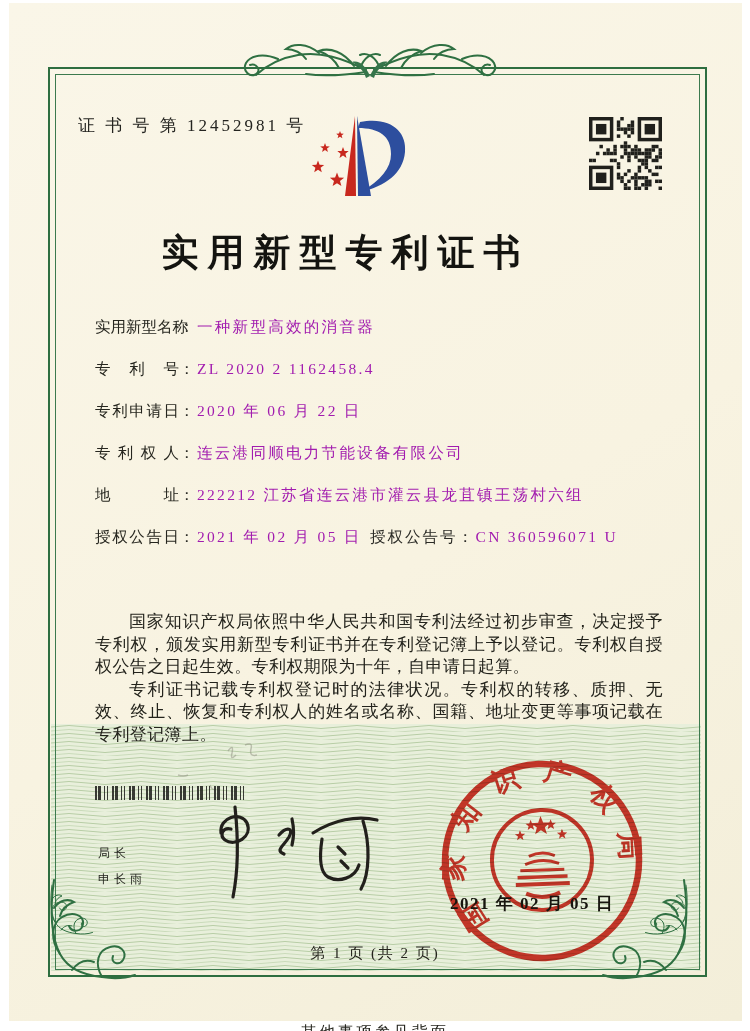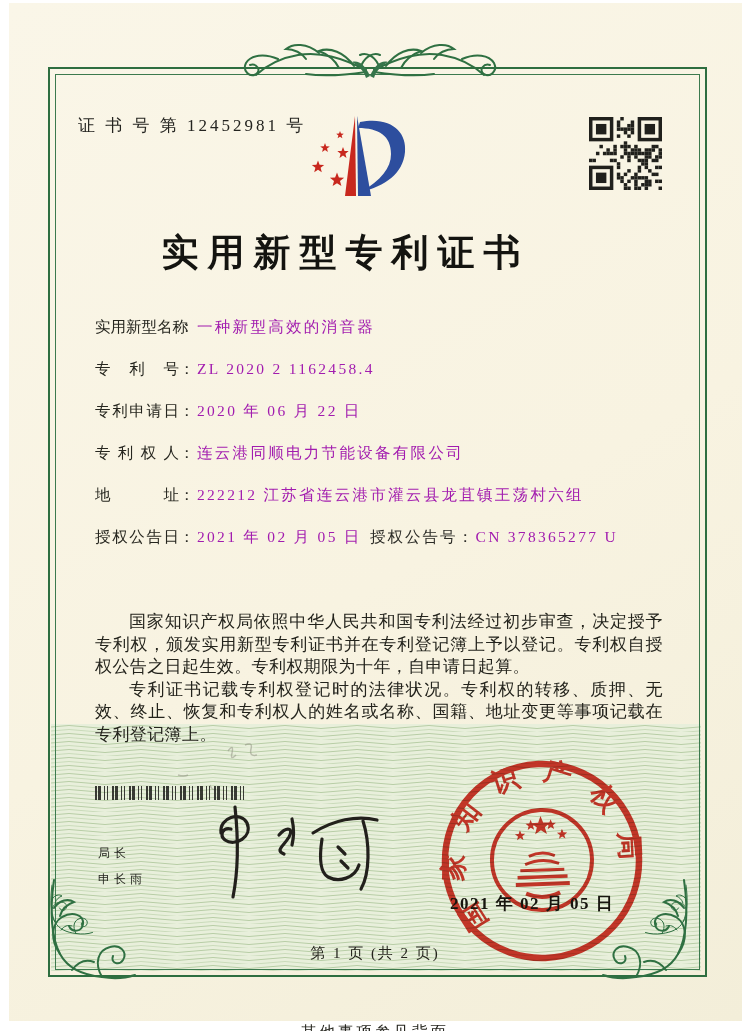--- a/index.html
+++ b/index.html
@@ -253,21 +253,21 @@
     </div>
     <div class="frow">
       <span class="flabel">专利权人</span><span class="colon">：</span><span class="fvalue">连云港同顺电力节能设备有限公司</span>
     </div>
     <div class="frow">
       <span class="flabel">地址</span><span class="colon">：</span><span class="fvalue">222212 江苏省连云港市灌云县龙苴镇王荡村六组</span>
     </div>
     <div class="frow">
       <span class="flabel">授权公告日</span><span class="colon">：</span><span class="fvalue">2021 年 02 月 05 日</span>
       <span class="pair2">
-        <span class="flabel2">授权公告号</span><span class="colon">：</span><span class="fvalue">CN 378365277 U</span>
+        <span class="flabel2">授权公告号</span><span class="colon">：</span><span class="fvalue">CN 360596071 U</span>
       </span>
     </div>
   </div>
 
   <div class="body-text">
     <p>国家知识产权局依照中华人民共和国专利法经过初步审查，决定授予专利权，颁发实用新型专利证书并在专利登记簿上予以登记。专利权自授权公告之日起生效。专利权期限为十年，自申请日起算。</p>
     <p>专利证书记载专利权登记时的法律状况。专利权的转移、质押、无效、终止、恢复和专利权人的姓名或名称、国籍、地址变更等事项记载在专利登记簿上。</p>
   </div>
 
   <svg class="scribble" width="200" height="70" viewBox="0 0 200 70" aria-hidden="true">

